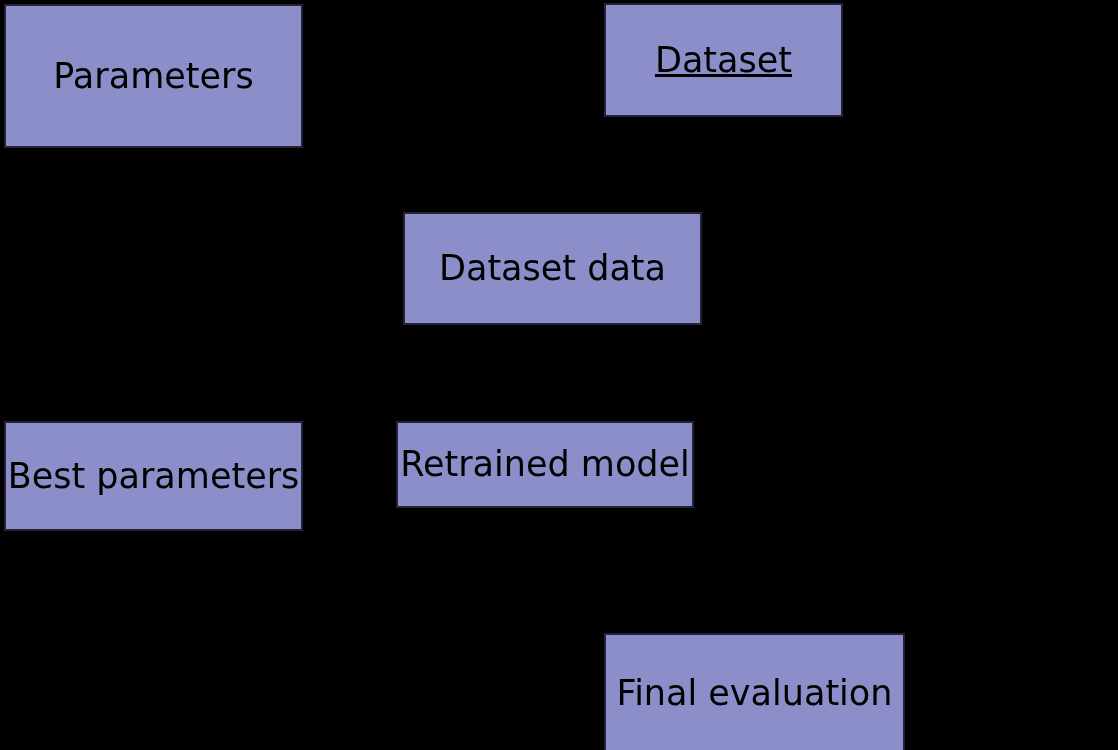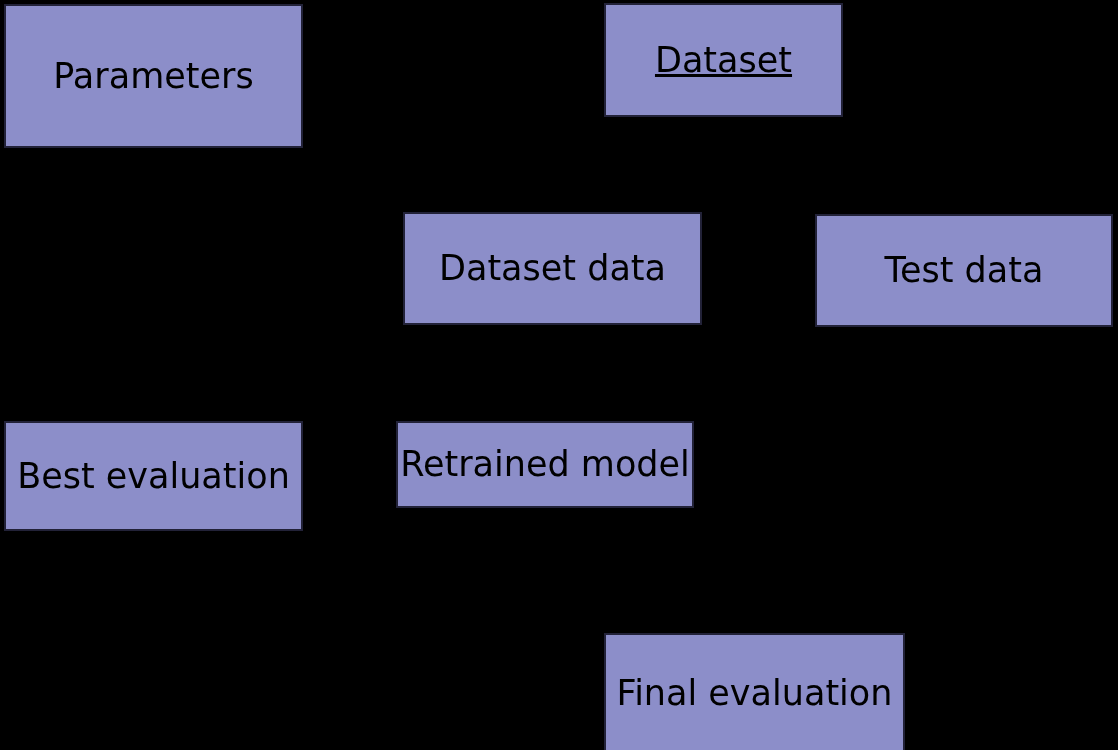--- a/index.html
+++ b/index.html
@@ -55,26 +55,23 @@
 
   <div class="node n-dataset">
     <span>Dataset</span>
   </div>
 
 
   <div class="node n-training-data">
     <span>Dataset data</span>
   </div>
 
-  <div class="node n-test-data">
-    <span>Test data</span>
-  </div>
 
   <div class="node n-best-parameters">
-    <span>Best evaluation</span>
+    <span>Best parameters</span>
   </div>
 
   <div class="node n-retrained-model">
     <span>Retrained model</span>
   </div>
 
   <div class="node n-final-evaluation">
     <span>Final evaluation</span>
   </div>
 

